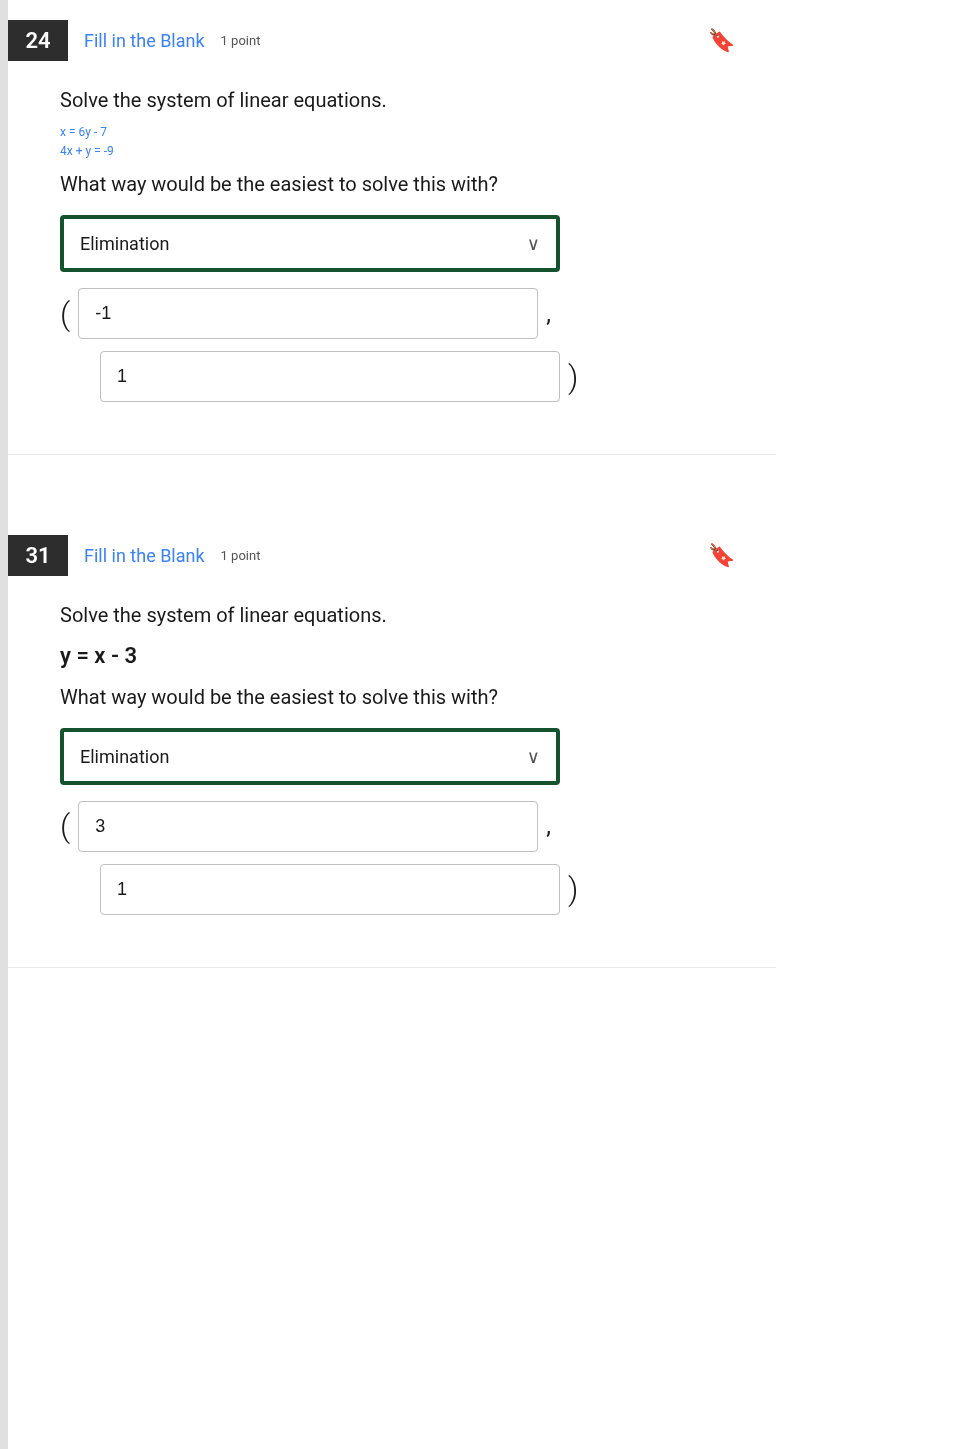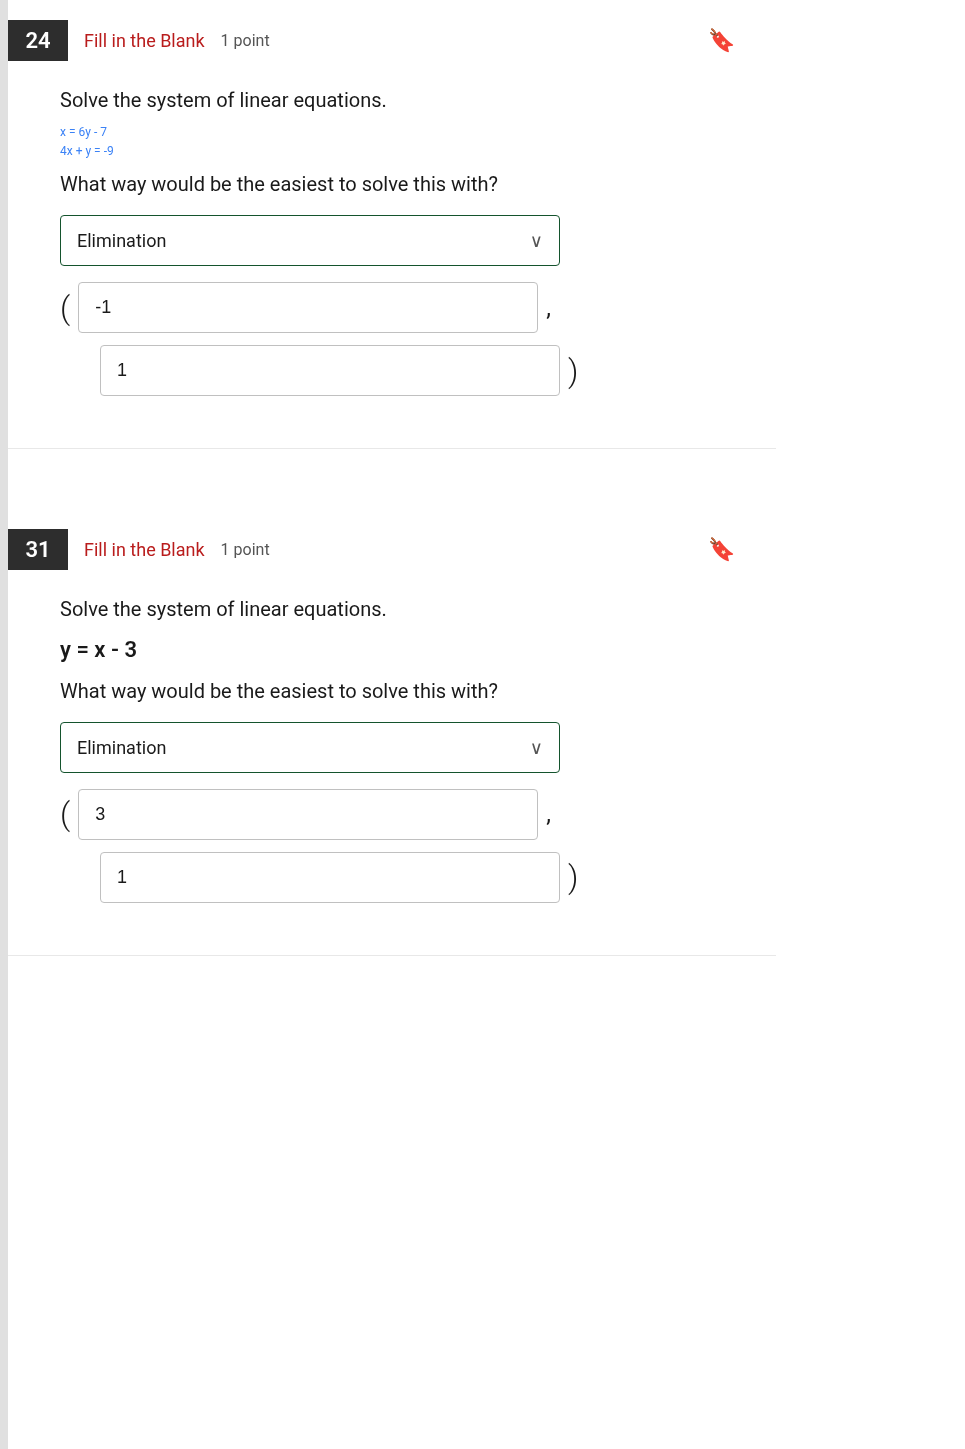--- a/index.html
+++ b/index.html
@@ -51,26 +51,26 @@
       color: #ffffff;
       font-size: 22px;
       font-weight: 600;
       padding: 8px 16px;
       min-width: 60px;
       text-align: center;
     }
 
     .question-type {
       font-size: 18px;
-      color: #b91c1c;
+      color: #3b82f6;
       font-weight: 400;
     }
 
     .question-points {
-      font-size: 16px;
+      font-size: 13px;
       color: #555555;
       font-weight: 400;
     }
 
     .pin-icon {
       margin-left: auto;
       font-size: 22px;
       color: #888888;
       cursor: pointer;
     }
@@ -106,21 +106,21 @@
       line-height: 1.5;
       margin-top: 8px;
       margin-bottom: 16px;
     }
 
     .dropdown-container {
       margin-bottom: 16px;
     }
 
     .dropdown {
-      border: 1px solid #14532d;
+      border: 4px solid #14532d;
       border-radius: 4px;
       padding: 14px 16px;
       font-size: 18px;
       color: #1a1a1a;
       display: flex;
       align-items: center;
       justify-content: space-between;
       width: 500px;
       cursor: pointer;
       background: #ffffff;

